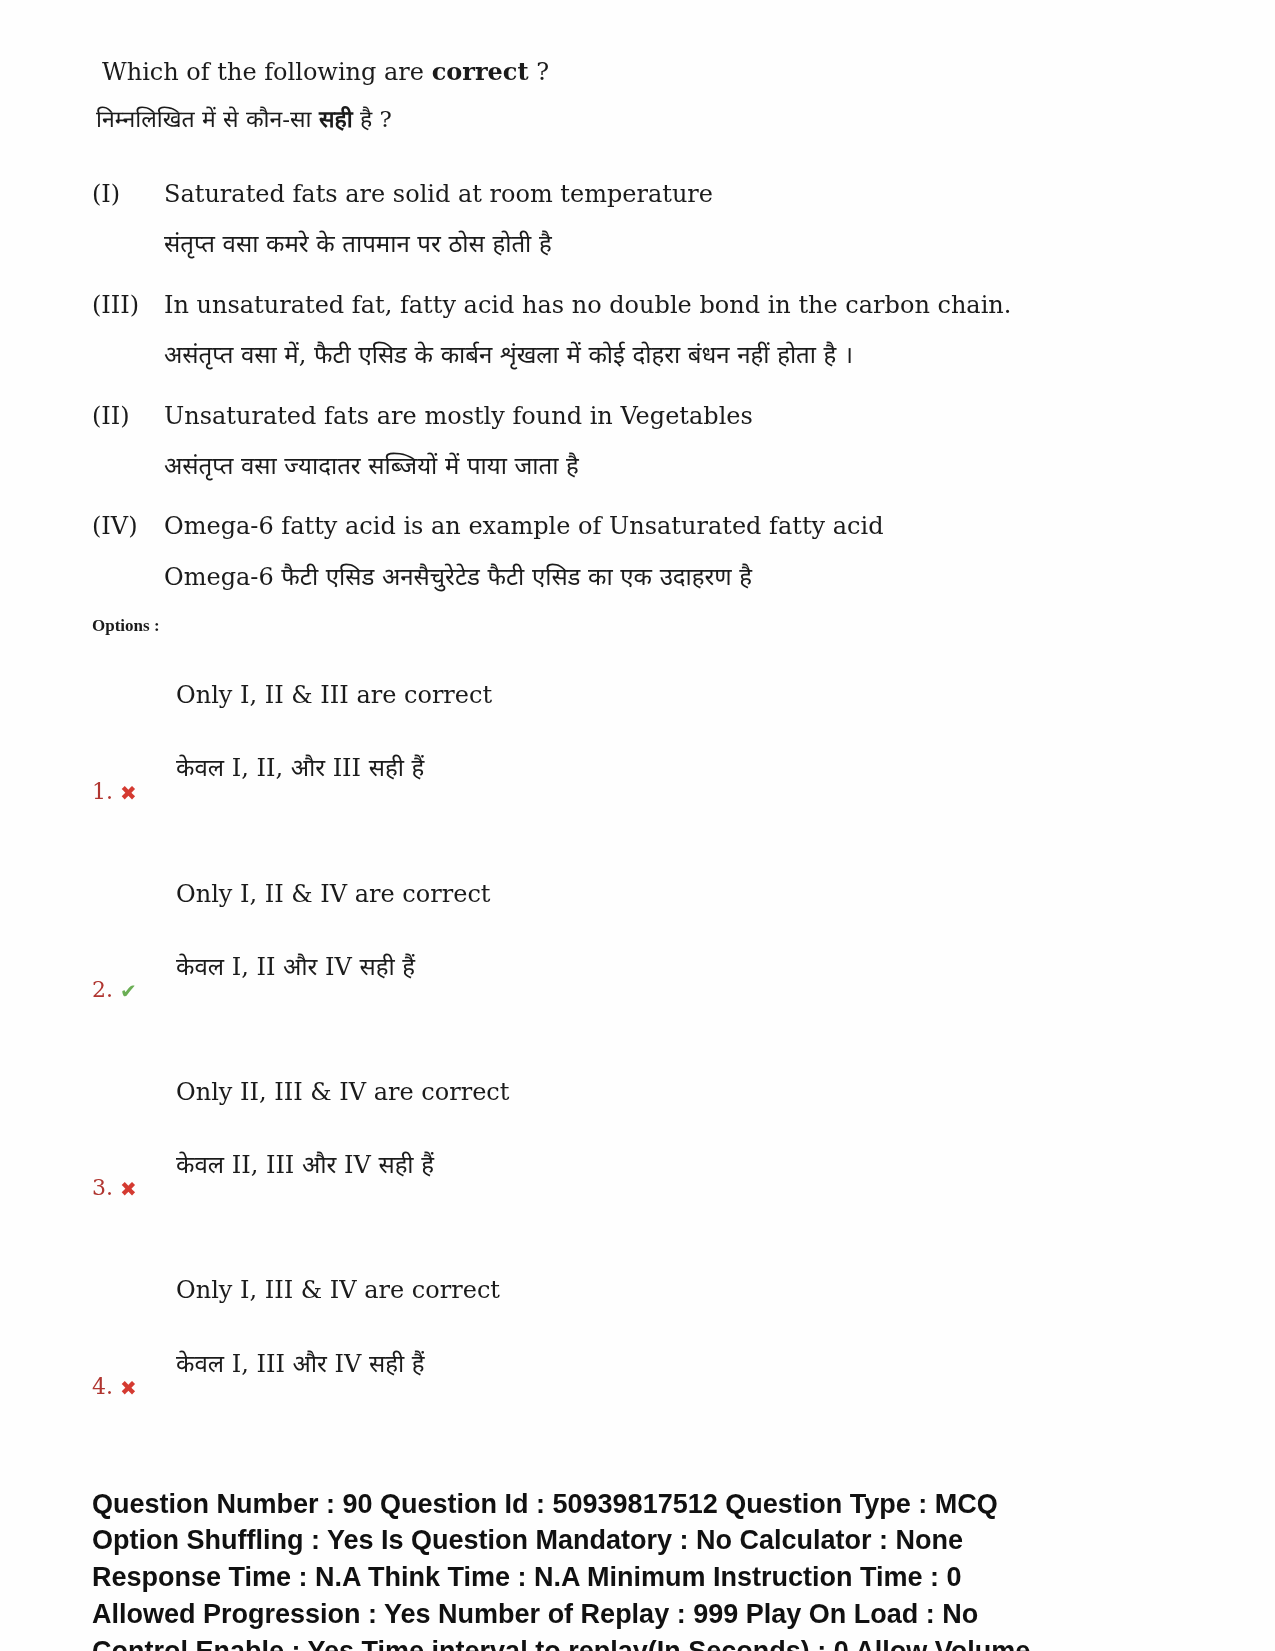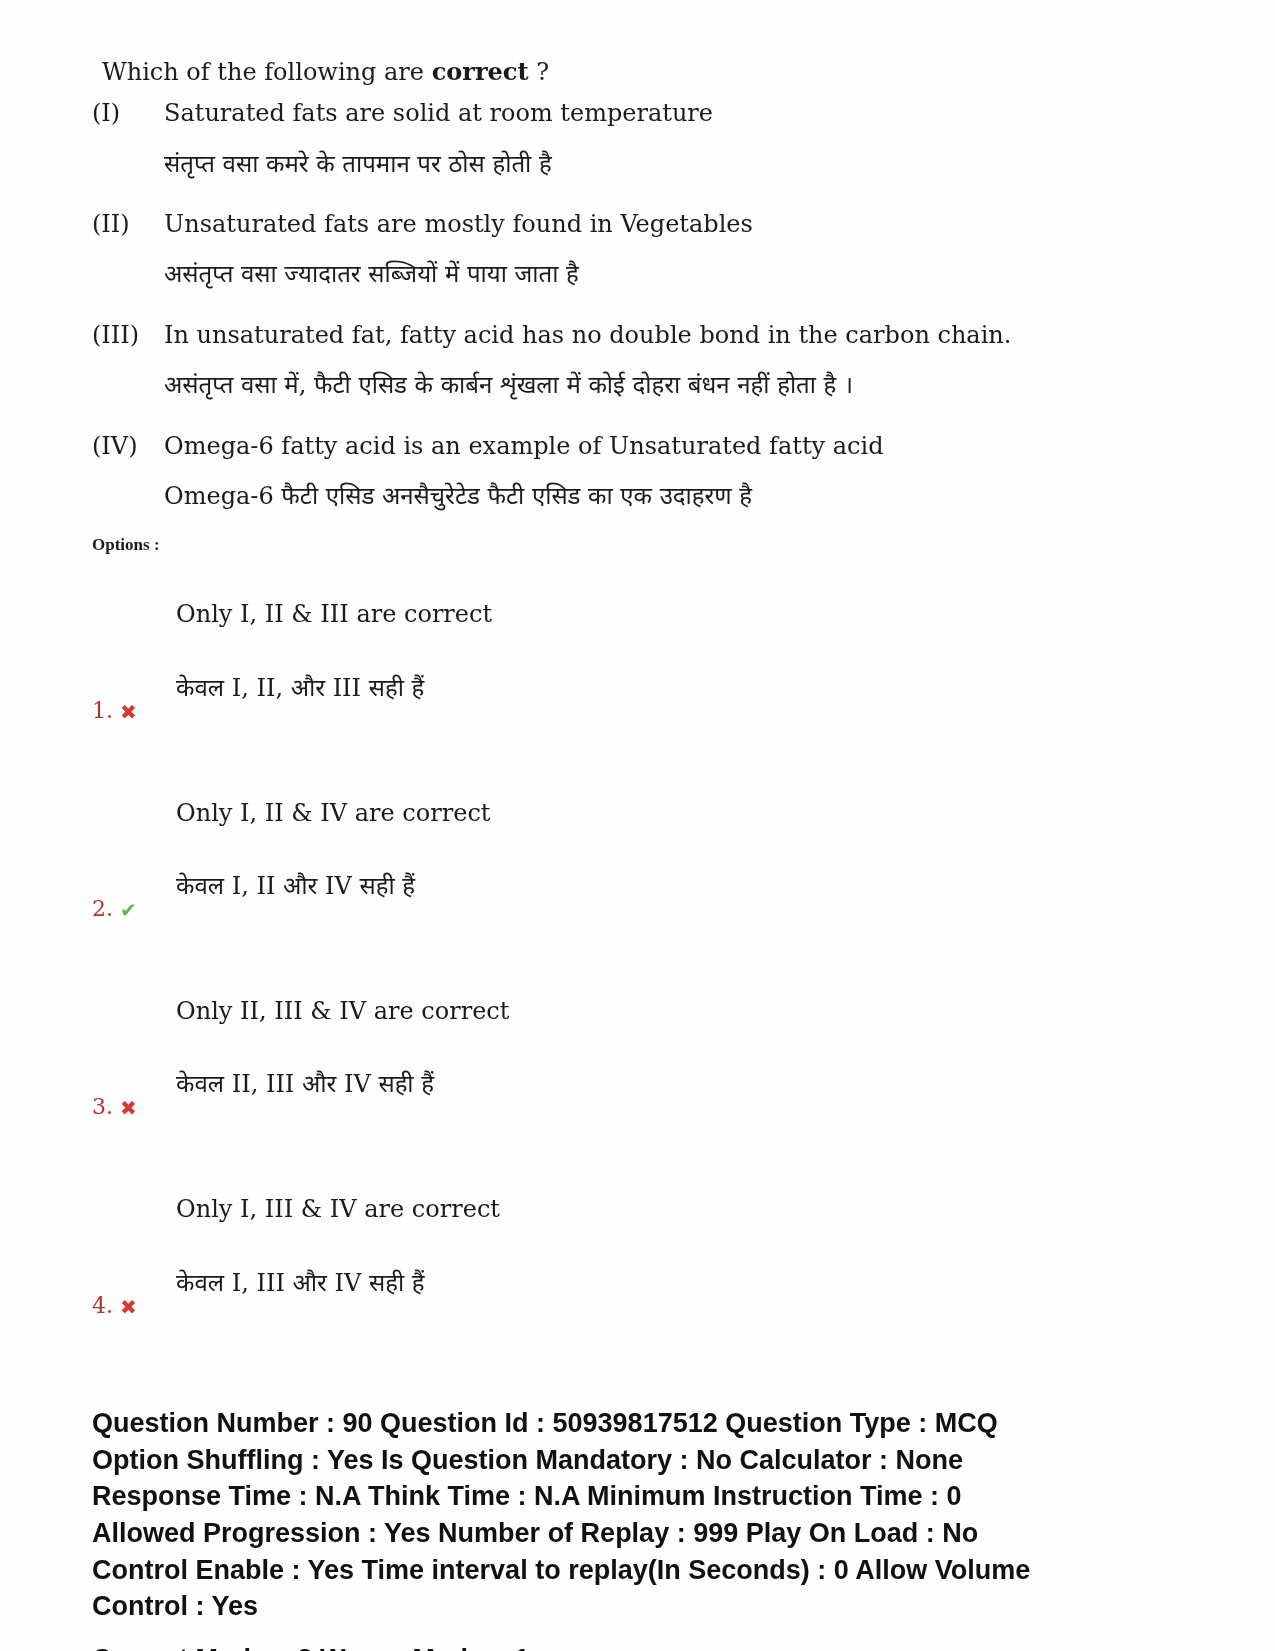--- a/index.html
+++ b/index.html
@@ -61,44 +61,45 @@
   .footer .meta { max-width: 1015px; margin: 0; line-height: 1.36; }
   .footer .marks { margin: 16px 0 0 0; line-height: 1.36; }
 </style>
 </head>
 <body>
 
 <div class="page">
 
   <p class="q-en"><span>Which of the following are </span><span class="bold">correct</span><span> ?</span></p>
 
+  <p class="q-hi"><span>निम्नलिखित में से कौन-सा </span><span class="bold">सही</span><span> है ?</span></p>
 
   <div class="statements">
 
     <div class="statement">
       <div class="st-label">(I)</div>
       <div class="st-text">
         <p>Saturated fats are solid at room temperature</p>
         <p>संतृप्त वसा कमरे के तापमान पर ठोस होती है</p>
       </div>
     </div>
 
     <div class="statement">
+      <div class="st-label">(III)</div>
+      <div class="st-text">
+        <p>In unsaturated fat, fatty acid has no double bond in the carbon chain.</p>
+        <p>असंतृप्त वसा में, फैटी एसिड के कार्बन शृंखला में कोई दोहरा बंधन नहीं होता है ।</p>
+      </div>
+    </div>
+
+    <div class="statement">
       <div class="st-label">(II)</div>
       <div class="st-text">
         <p>Unsaturated fats are mostly found in Vegetables</p>
         <p>असंतृप्त वसा ज्यादातर सब्जियों में पाया जाता है</p>
-      </div>
-    </div>
-
-    <div class="statement">
-      <div class="st-label">(III)</div>
-      <div class="st-text">
-        <p>In unsaturated fat, fatty acid has no double bond in the carbon chain.</p>
-        <p>असंतृप्त वसा में, फैटी एसिड के कार्बन शृंखला में कोई दोहरा बंधन नहीं होता है ।</p>
       </div>
     </div>
 
     <div class="statement">
       <div class="st-label">(IV)</div>
       <div class="st-text">
         <p>Omega-6 fatty acid is an example of Unsaturated fatty acid</p>
         <p>Omega-6 फैटी एसिड अनसैचुरेटेड फैटी एसिड का एक उदाहरण है</p>
       </div>
     </div>

